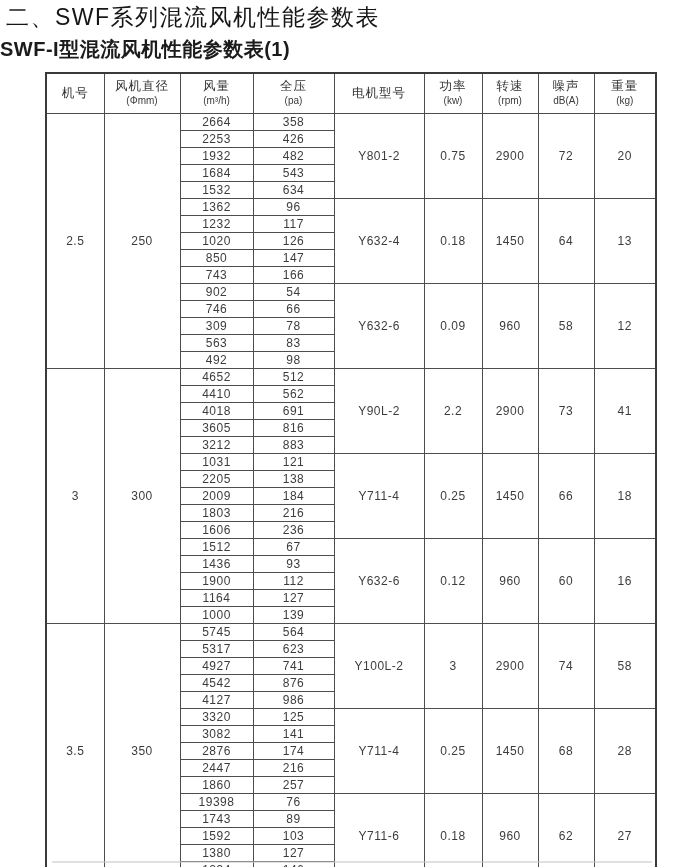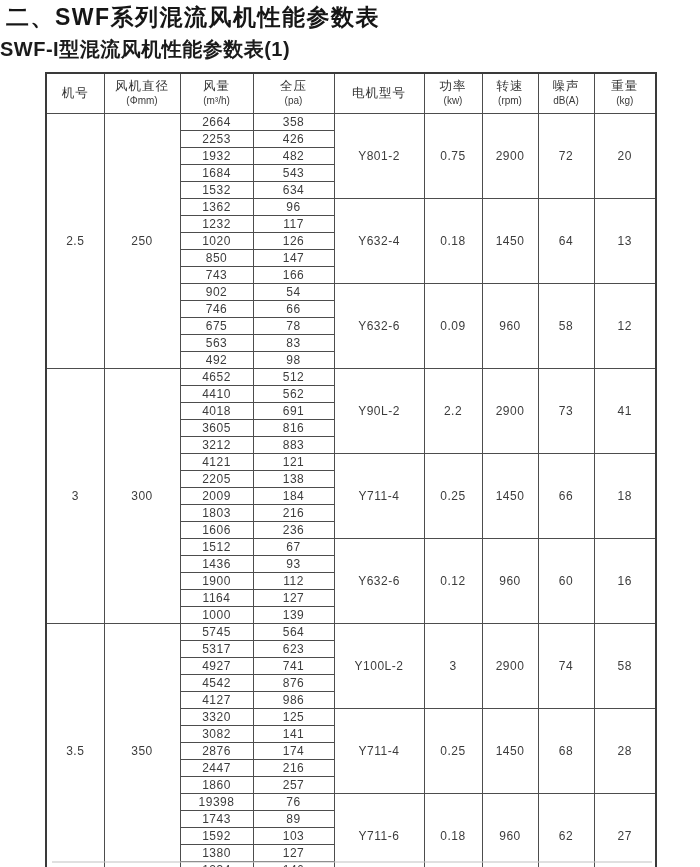--- a/index.html
+++ b/index.html
@@ -6,21 +6,21 @@
   body {
     width:700px; height:867px;
     background:#ffffff;
     font-family:"Liberation Sans","DejaVu Sans",sans-serif;
     color:#2e2e2e;
     position:relative;
     overflow:hidden;
   }
   .page-title {
     position:absolute; left:6px; top:2px;
-    font-size:23px; font-weight:bold; letter-spacing:1.5px;
+    font-size:23px; font-weight:normal; letter-spacing:1.5px;
     color:#161616; white-space:nowrap;
   }
   .table-title {
     position:absolute; left:0; top:36px; width:700px;
     text-align:left; font-size:20px; font-weight:bold;
     letter-spacing:0.5px; color:#1b1b1b;
   }
   table.spec {
     position:absolute; left:45px; top:72px;
     width:610px;
@@ -160,21 +160,21 @@
         <td rowspan="5">0.09</td>
         <td rowspan="5">960</td>
         <td rowspan="5">58</td>
         <td rowspan="5">12</td>
       </tr>
       <tr>
         <td>746</td>
         <td>66</td>
       </tr>
       <tr>
-        <td>675</td>
+        <td>309</td>
         <td>78</td>
       </tr>
       <tr>
         <td>563</td>
         <td>83</td>
       </tr>
       <tr>
         <td>492</td>
         <td>98</td>
       </tr>
@@ -199,21 +199,21 @@
       </tr>
       <tr>
         <td>3605</td>
         <td>816</td>
       </tr>
       <tr>
         <td>3212</td>
         <td>883</td>
       </tr>
       <tr>
-        <td>4121</td>
+        <td>1031</td>
         <td>121</td>
         <td rowspan="5">Y711-4</td>
         <td rowspan="5">0.25</td>
         <td rowspan="5">1450</td>
         <td rowspan="5">66</td>
         <td rowspan="5">18</td>
       </tr>
       <tr>
         <td>2205</td>
         <td>138</td>

